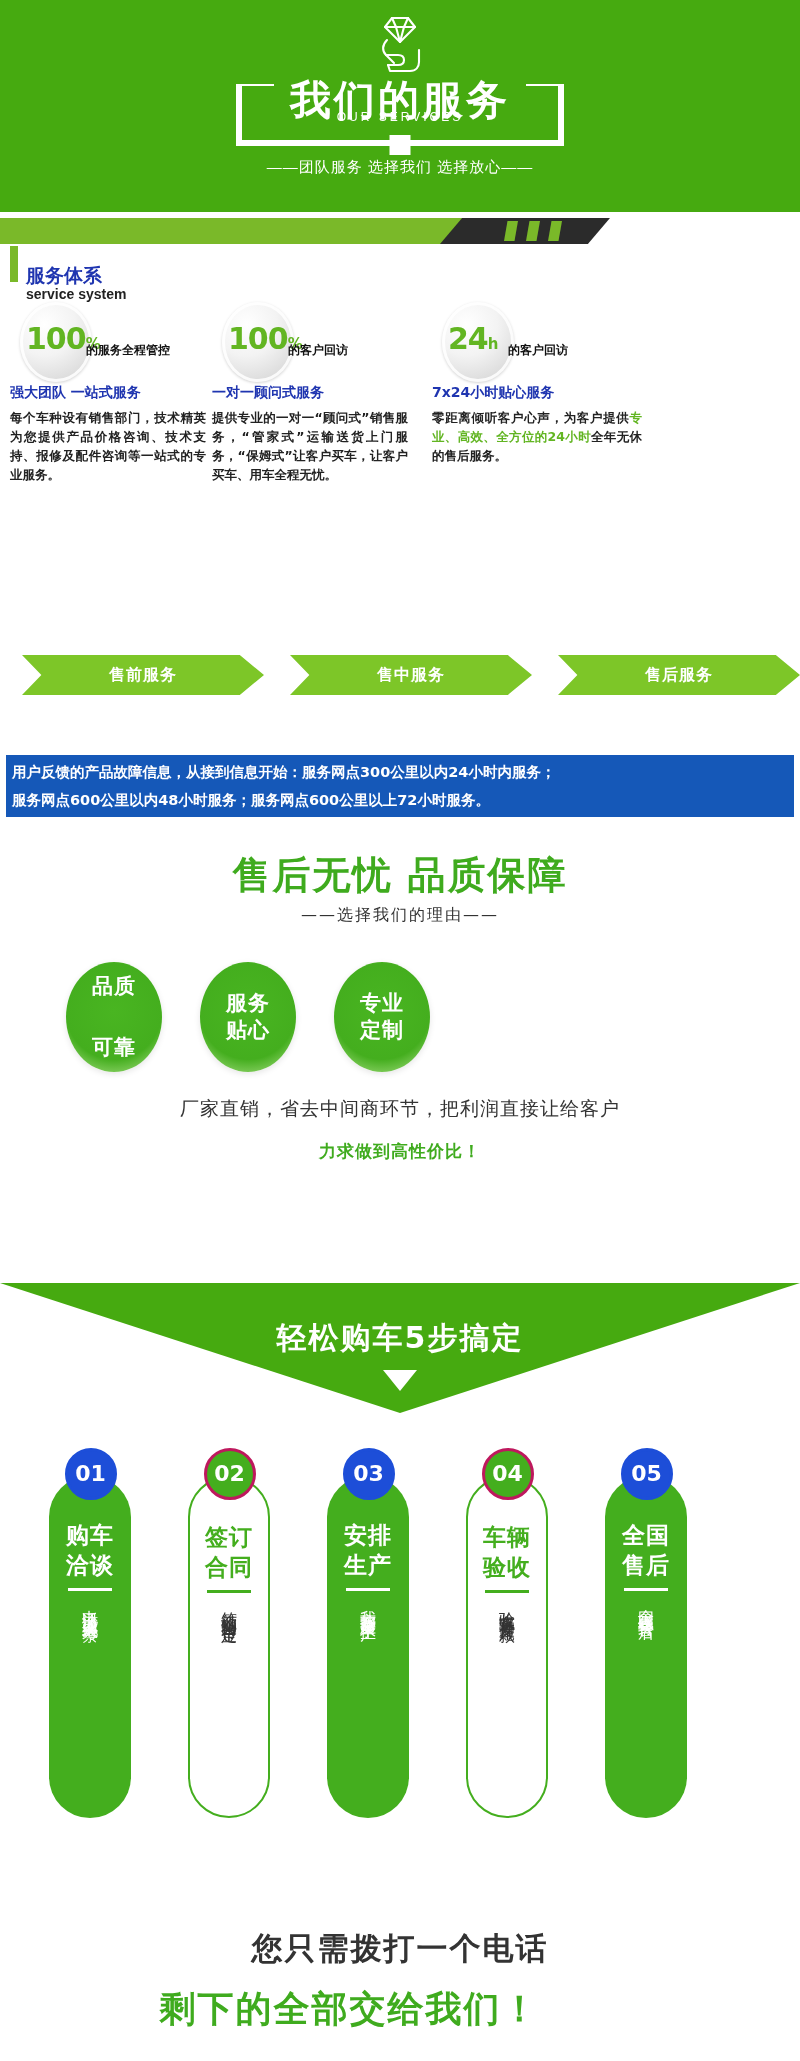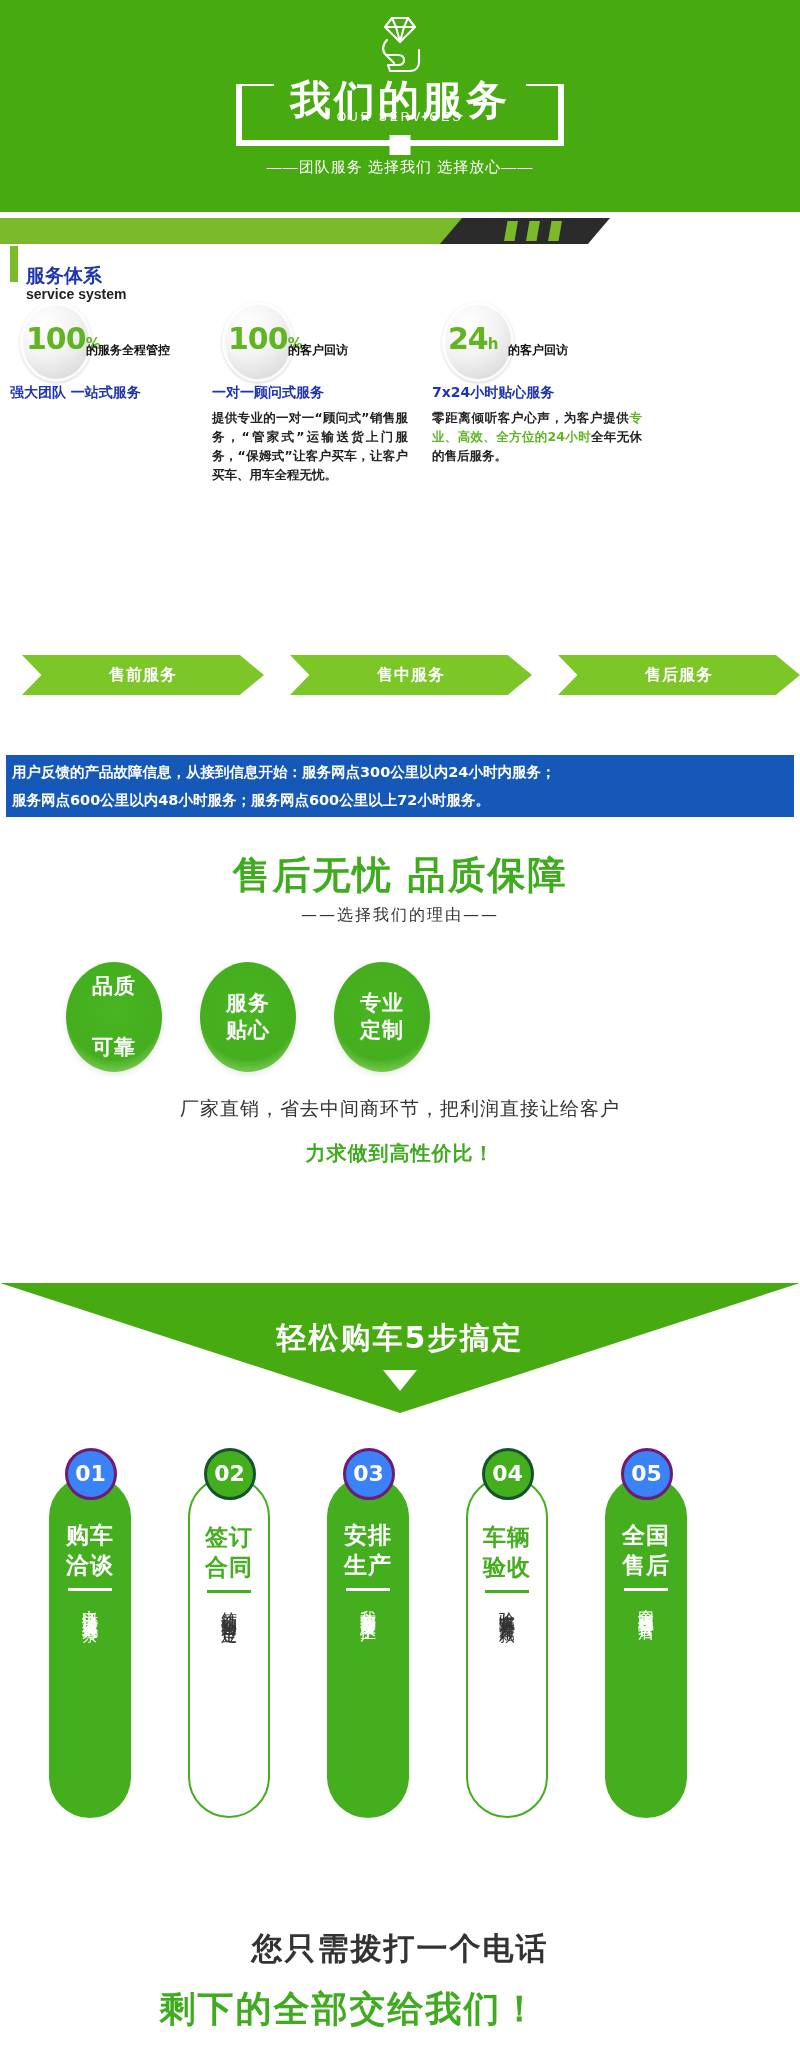--- a/index.html
+++ b/index.html
@@ -167,21 +167,21 @@
   }
   .ov1 { left:66px;gap:34px; } .ov2 { left:200px; } .ov3 { left:334px; } .ov4 { left:468px; }
 
   .direct {
     position:absolute; left:0; top:1096px; width:800px; text-align:center;
     font-size:19px; color:#333; letter-spacing:1px;
     font-family:"DejaVu Sans","Liberation Sans",sans-serif;
   }
   .costperf {
     position:absolute; left:0; top:1140px; width:800px; text-align:center;
-    font-size:20px; font-weight:bold; color:#3fab1e; letter-spacing:1px;
+    font-size:17px; font-weight:bold; color:#3fab1e; letter-spacing:1px;
     font-family:"DejaVu Sans","Liberation Sans",sans-serif;
   }
 
   
   .big-arrow {
     position:absolute; left:0; top:1283px; width:800px; height:130px;
     background:#46aa10;
     clip-path:polygon(0 0, 100% 0, 50% 100%);
   }
   .big-arrow-text {
@@ -210,22 +210,22 @@
   }
   .step.filled .step-pill { background:#44ae1e; }
   .step.outline .step-pill { background:#fff; border:2.5px solid #44ae1e; }
 
   .step-circle {
     position:absolute; left:50%; top:8px; transform:translateX(-50%);
     width:52px; height:52px; border-radius:50%;
     display:flex; align-items:center; justify-content:center;
     z-index:3;
   }
-  .step.filled .step-circle { background:#3b82f6; border:3px solid #701a75; }
-  .step.outline .step-circle { background:#44ae1e; border:3px solid #14532d; }
+  .step.filled .step-circle { background:#1d4ed8; border:3px solid #1d4ed8; }
+  .step.outline .step-circle { background:#44ae1e; border:3px solid #be185d; }
   .step-circle span {
     font-size:22px; font-weight:bold; color:#fff; line-height:1;
     font-family:"DejaVu Sans","Liberation Sans",sans-serif;
   }
 
   .step-name {
     font-size:23px; font-weight:bold; line-height:30px; text-align:center;
     letter-spacing:1px;
     font-family:"DejaVu Sans","Liberation Sans",sans-serif;
   }
@@ -303,20 +303,21 @@
 
 <div class="stats">
 
   <div class="stat-col sc1">
     <div class="badge-row">
       <div class="badge-circle"></div>
       <div class="badge-num"><span>100</span><span class="unit">%</span></div>
       <div class="badge-label">的服务全程管控</div>
     </div>
     <div class="stat-title">强大团队  一站式服务</div>
+    <div class="stat-body">每个车种设有销售部门，技术精英为您提供产品价格咨询、技术支持、报修及配件咨询等一站式的专业服务。</div>
   </div>
 
   <div class="stat-col sc2">
     <div class="badge-row">
       <div class="badge-circle"></div>
       <div class="badge-num"><span>100</span><span class="unit">%</span></div>
       <div class="badge-label">的客户回访</div>
     </div>
     <div class="stat-title">一对一顾问式服务</div>
     <div class="stat-body">提供专业的一对一“顾问式”销售服务，“管家式”运输送货上门服务，“保姆式”让客户买车，让客户买车、用车全程无忧。</div>

